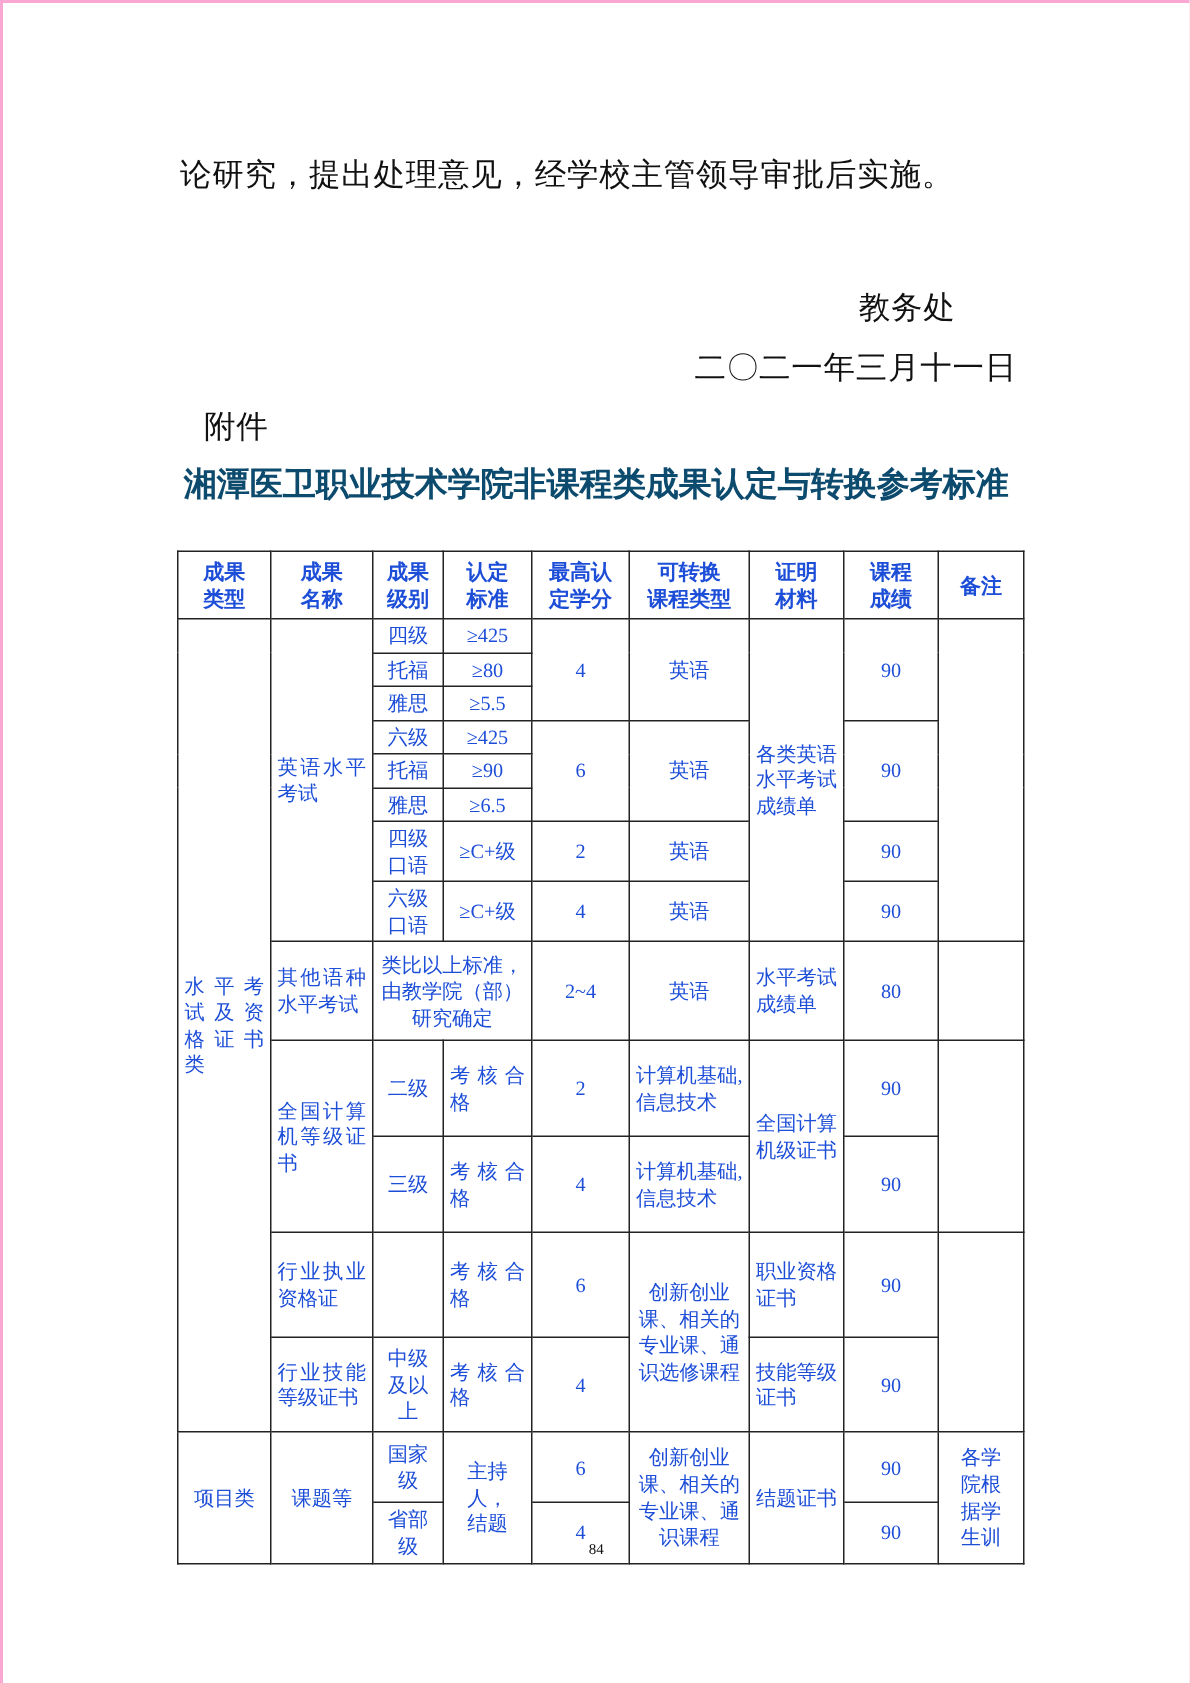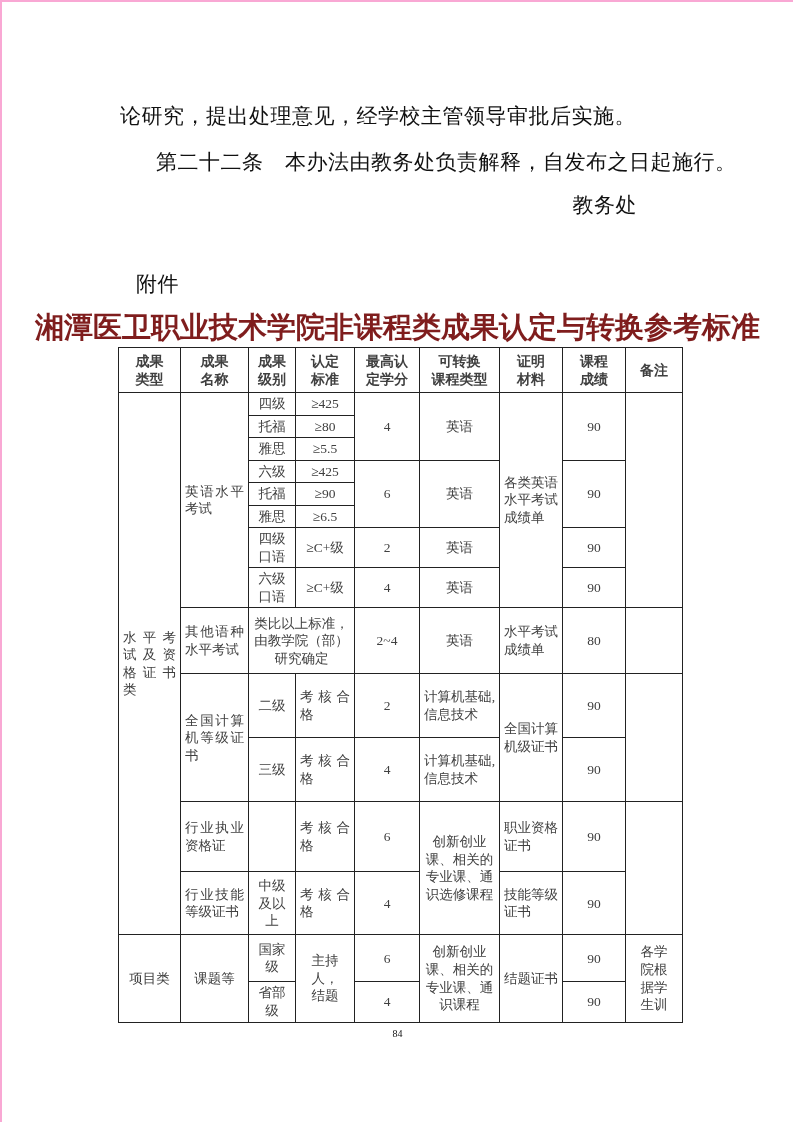--- a/index.html
+++ b/index.html
@@ -18,30 +18,30 @@
     white-space:pre-line;
   }
   .para1 {left:118px; top:100px;}
   .para2 {left:154px; top:146px;}
   .signature {top:189px; right:156px;}
   .date {top:229px; right:115px;}
   .attachment {left:134px; top:268px;}
   .table-title {
     position:absolute; top:306px; left:0; width:100%;
     margin:0; text-align:center;
-    font-size:29px; font-weight:bold;
+    font-size:22px; font-weight:bold;
     font-family:"Liberation Sans","DejaVu Sans",sans-serif;
-    color:#7f1d1d;
+    color:#0c4a6e;
   }
   table.standards {
-    position:absolute; left:116px; top:345px;
+    position:absolute; left:116px; top:365px;
     width:564px; table-layout:fixed;
     border-collapse:collapse;
     font-size:13.5px; line-height:1.3;
-    color:#404040;
+    color:#1d4ed8;
   }
   table.standards th, table.standards td {
     border:1px solid #222222;
     padding:2px 4px;
     text-align:center; vertical-align:middle;
     white-space:pre-line;
     overflow:hidden;
   }
   table.standards th {
     font-weight:bold; font-size:14px; padding:2px 2px;
@@ -55,24 +55,24 @@
     text-align:center; font-size:10px;
   }
 </style>
 </head>
 <body>
 
 <div class="page">
 
   <p class="body-text para1">论研究，提出处理意见，经学校主管领导审批后实施。</p>
 
-  <p class="body-text para2">第二十二条　本办法由教务处负责解释，自发布之日起施行。</p>
 
   <p class="body-text signature">教务处</p>
 
+  <p class="body-text date">二〇二一年三月十一日</p>
 
   <p class="body-text attachment">附件</p>
 
   <h1 class="table-title">湘潭医卫职业技术学院非课程类成果认定与转换参考标准</h1>
 
   <table class="standards">
     <colgroup>
         <col style="width: 62px;">
         <col style="width: 68px;">
         <col style="width: 47px;">

